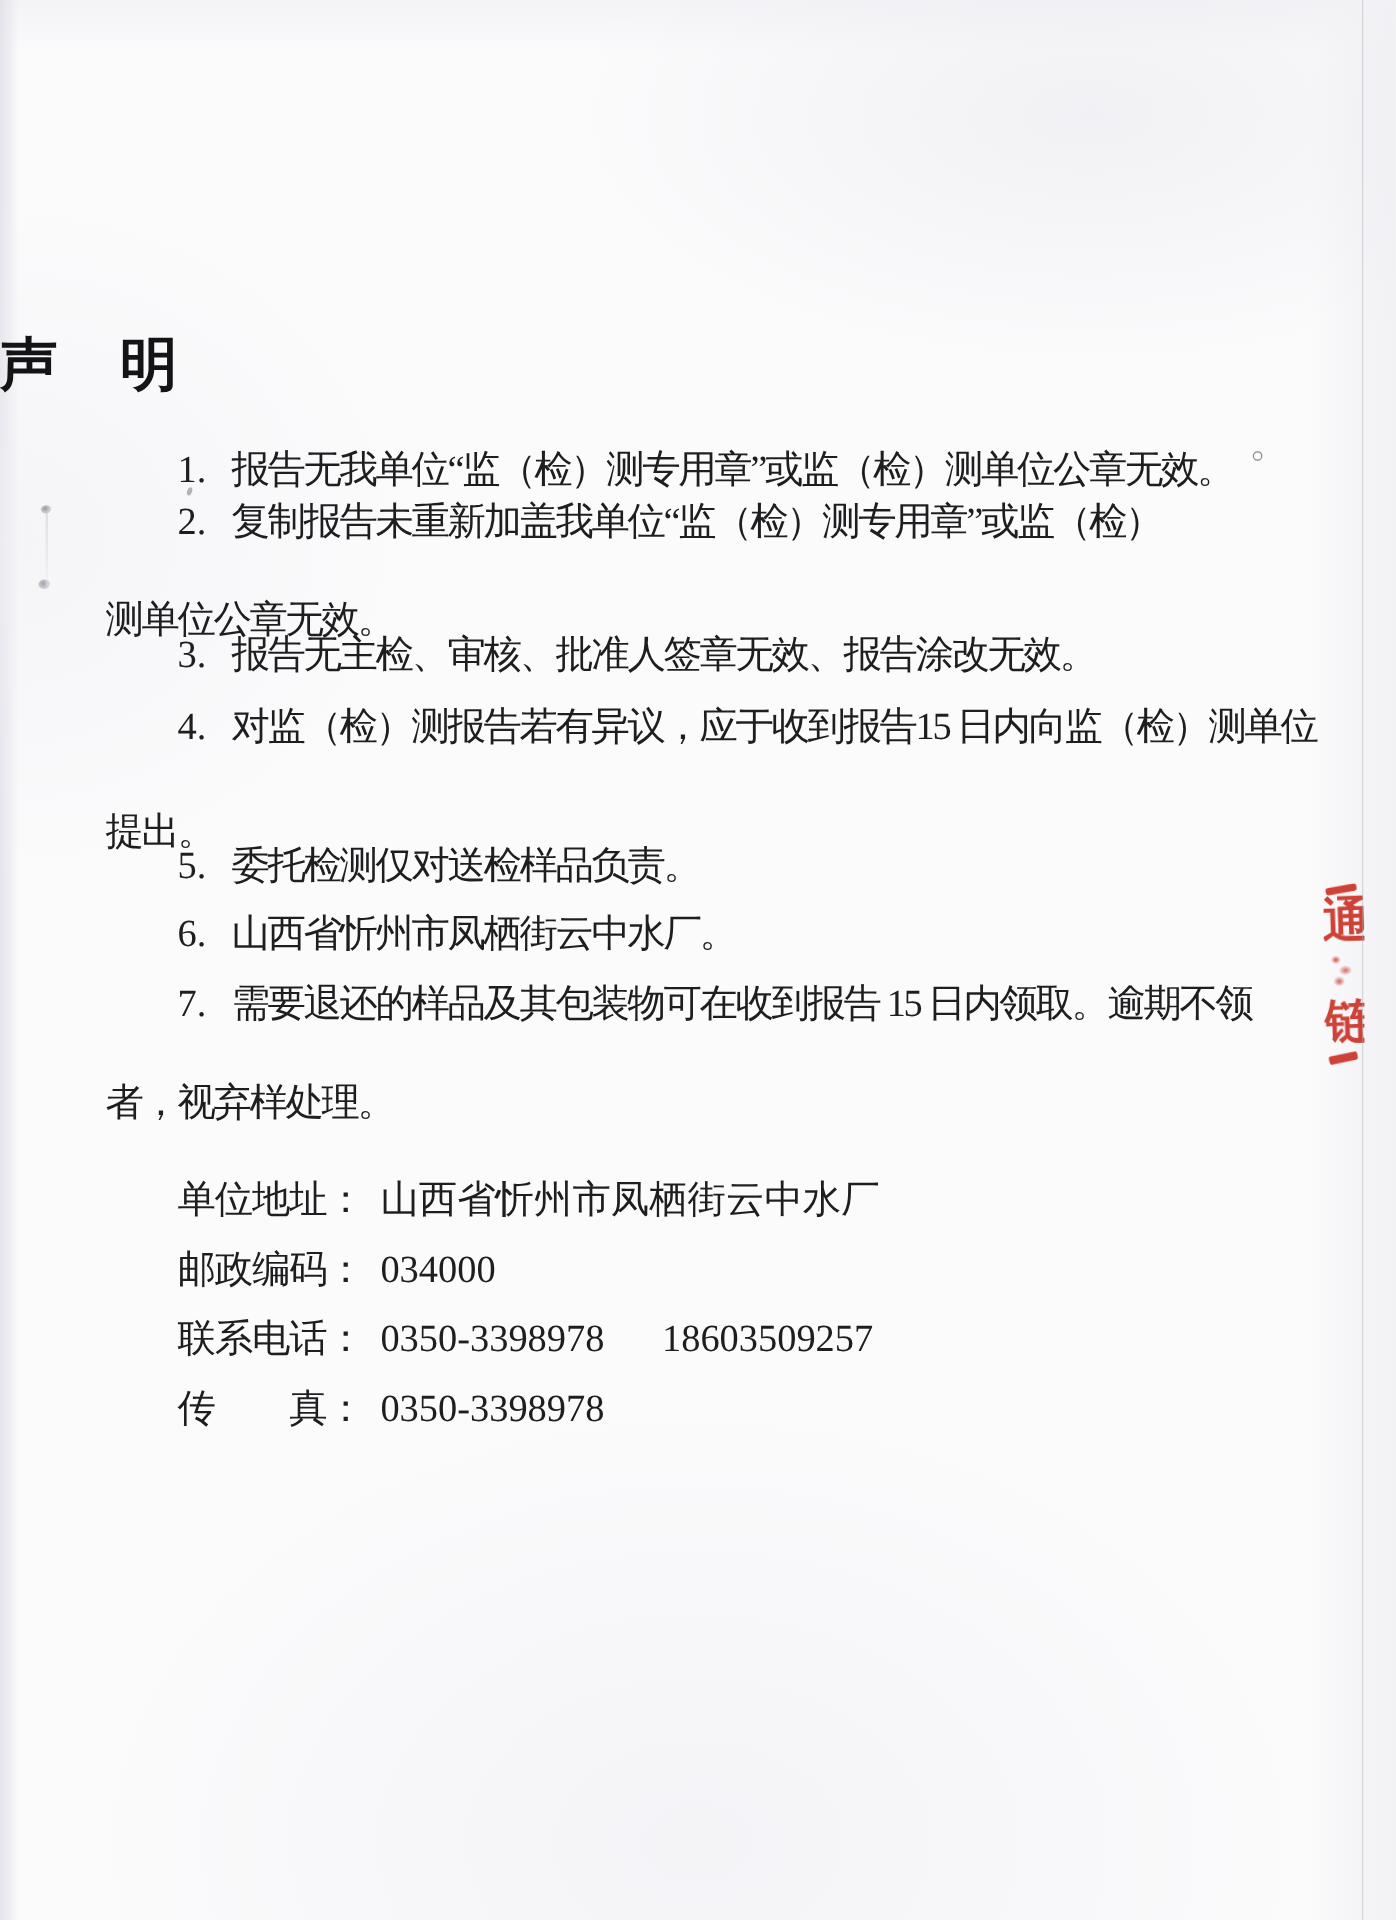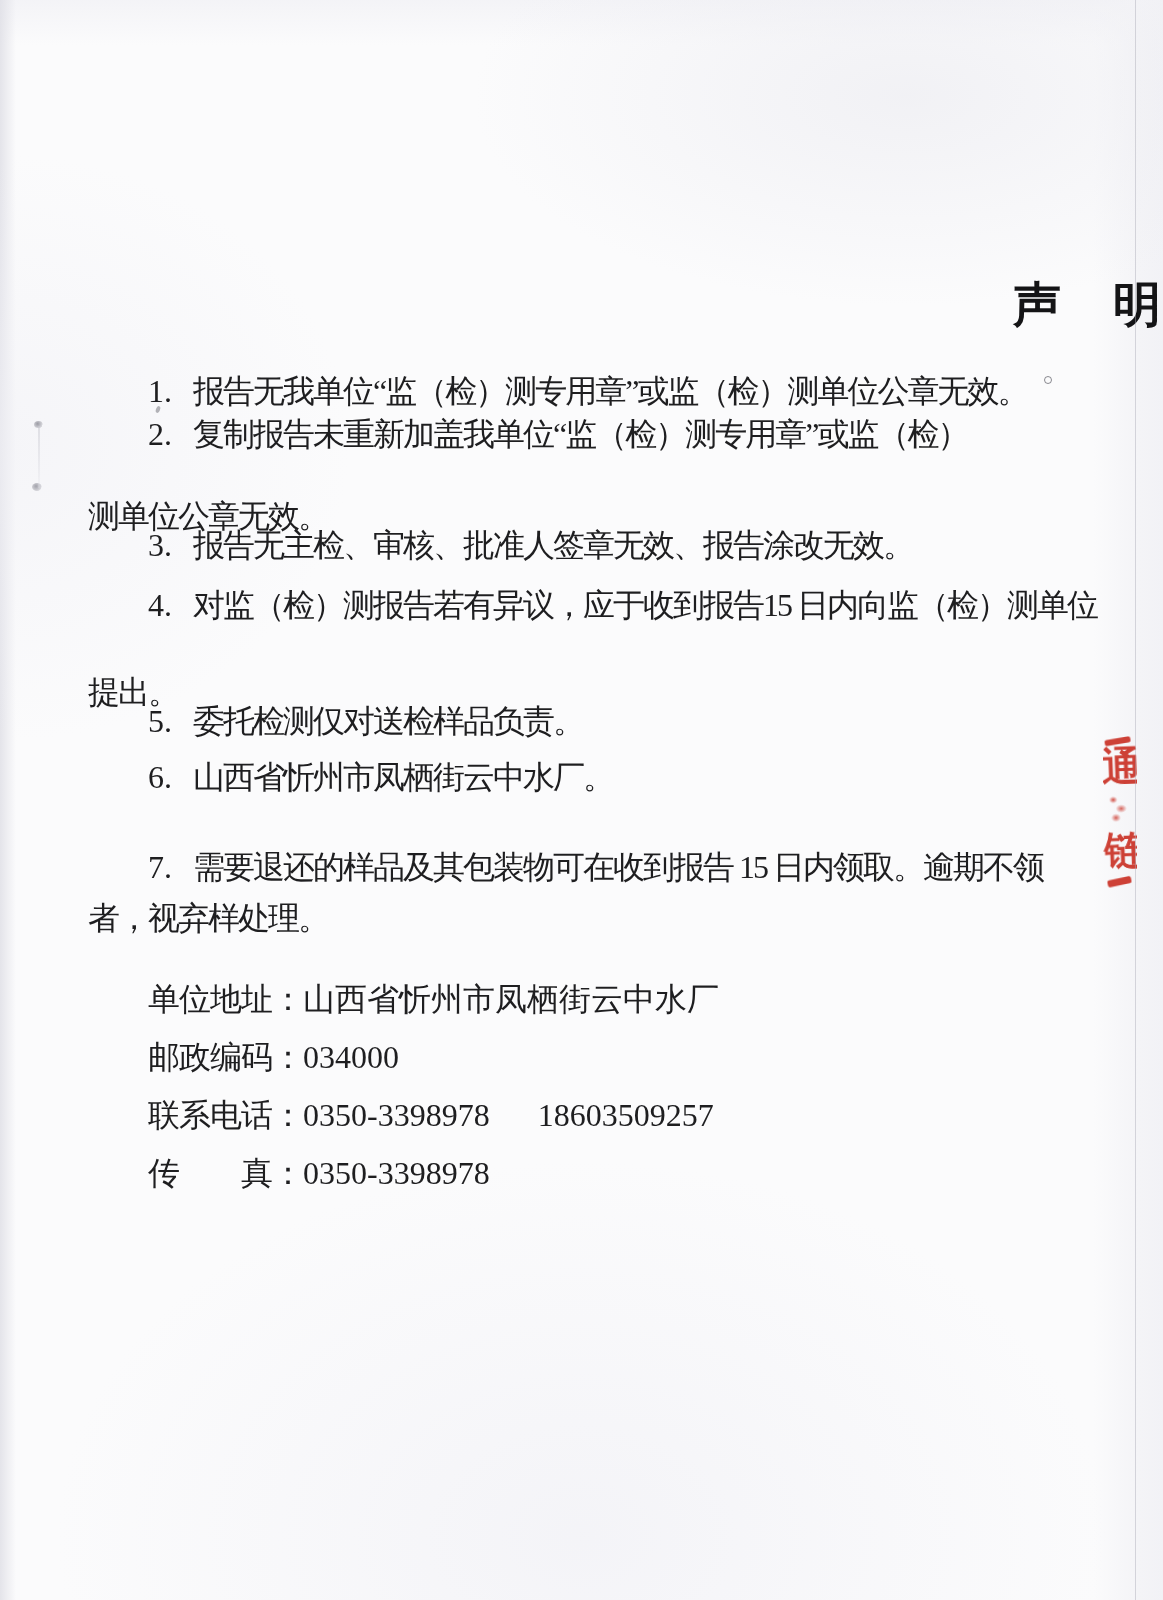--- a/index.html
+++ b/index.html
@@ -22,28 +22,28 @@
   .paper-edge {
     position:absolute; left:1135px; top:0; width:1px; height:1600px;
     background:rgba(170,170,182,.45);
   }
   .line { position:absolute; white-space:nowrap; line-height:1.2; font-size:32px; letter-spacing:-2px; }
   .num-line { left:148px; }
   .num { display:inline-block; min-width:45px; letter-spacing:0; }
   .cont { left:88px;margin-top:27px; }
   .title {
     position:absolute; top:278px; left:0; width:100%;
-    text-align:right;
+    text-align:left;
     font-family:"DejaVu Sans","Liberation Sans",sans-serif;
     font-weight:700; font-size:48px; letter-spacing:2px; line-height:1.1;
     color:#141416;
   }
   .contact { left:148px; letter-spacing:-1px; }
   .clabel { letter-spacing:-1px; }
-  .cvalue { letter-spacing:0; }
+  .cvalue { margin-left:14px; letter-spacing:0; }
   .cvalue.gap { margin-left:48px; }
 
   
   .stamp {
     position:absolute; left:1103px; top:736px; width:34px; height:178px;
     overflow:hidden; pointer-events:none;
   }
   .stamp-inner {
     position:absolute; left:0; top:0; width:44px;
     display:flex; flex-direction:column; align-items:flex-start;
@@ -101,21 +101,21 @@
   <div class="line cont" style="top:646px">提出。</div>
 
   <div class="line num-line" style="top:702px">
     <span class="num">5.</span><span>委托检测仅对送检样品负责。</span>
   </div>
 
   <div class="line num-line" style="top:758px">
     <span class="num">6.</span><span>山西省忻州市凤栖街云中水厂。</span>
   </div>
 
-  <div class="line num-line" style="top:848px">
+  <div class="line num-line" style="top:817px">
     <span class="num">7.</span><span>需要退还的样品及其包装物可在收到报告 15 日内领取。逾期不领</span>
   </div>
   <div class="line cont" style="top:872px">者，视弃样处理。</div>
 
   <div class="line contact" style="top:980px">
     <span class="clabel">单位地址：</span><span class="cvalue">山西省忻州市凤栖街云中水厂</span>
   </div>
   <div class="line contact" style="top:1038px">
     <span class="clabel">邮政编码：</span><span class="cvalue">034000</span>
   </div>

